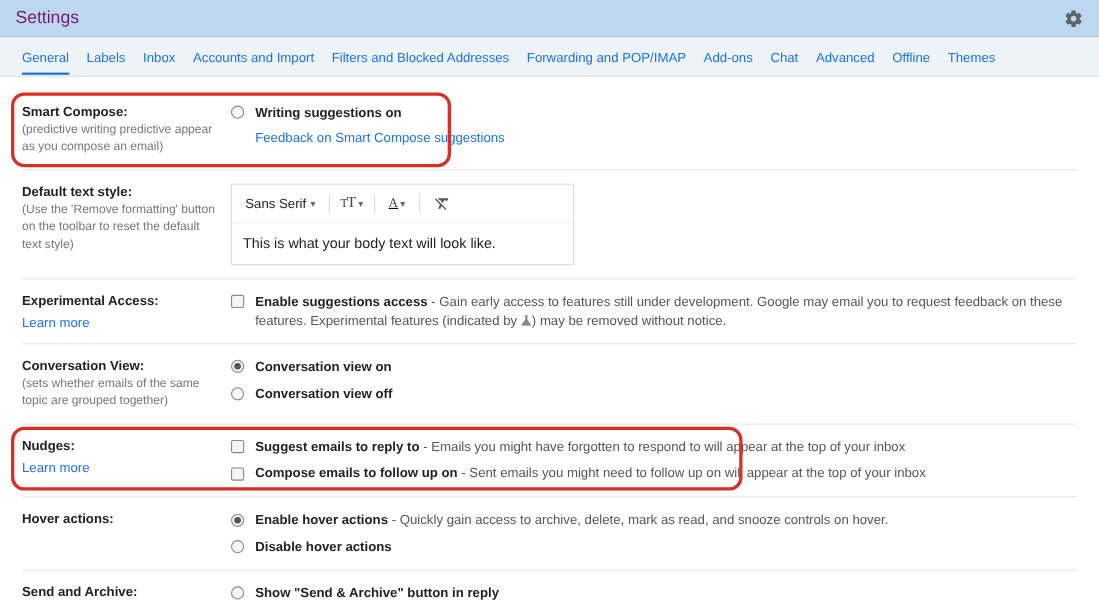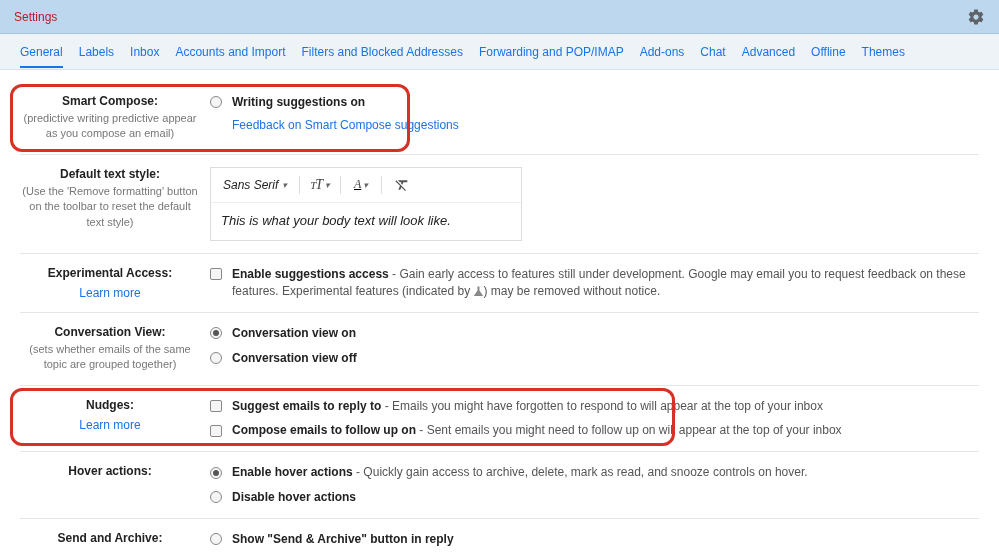--- a/index.html
+++ b/index.html
@@ -13,22 +13,22 @@
   .header {
     background: #bdd7ee;
     height: 34px;
     display: flex;
     align-items: center;
     justify-content: space-between;
     padding: 0 14px;
     border-bottom: 1px solid #a8c4dd;
   }
   .header-title {
-    font-size: 12px;
-    color: #b91c1c;
+    font-size: 16px;
+    color: #701a75;
   }
   .gear {
     width: 18px; height: 18px;
     color: #5f6368;
     display:flex;align-items:center;justify-content:center;
   }
   .tabs {
     background: #eef3f8;
     border-bottom: 1px solid #d9e1ea;
     padding: 0 20px;
@@ -56,21 +56,20 @@
     display: flex;
     padding: 12px 0;
     border-bottom: 1px solid #e5e5e5;
     position: relative;
   }
   .row:last-child { border-bottom:none; }
   .label-col {
     width: 190px;
     flex: 0 0 190px;
     padding-right: 10px;
-    text-align: center;
   }
   .label-title {
     font-weight: bold;
     font-size: 12px;
     color: #222;
   }
   .label-sub {
     font-size: 11px;
     color: #777;
     margin-top: 3px;
@@ -118,21 +117,20 @@
     position:absolute;
     border:3px solid #d93025;
     border-radius:12px;
     pointer-events:none;
   }
   
   .ts-box {
     border:1px solid #ddd;
     display:inline-block;
     background:#fff;
-    font-style:italic;
   }
   .ts-bar {
     display:flex; align-items:center;
     padding:6px 8px;
     gap:4px;
     border-bottom:1px solid #eee;
   }
   .ts-font { font-size:12px; display:flex;align-items:center;gap:4px;cursor:pointer;padding:2px 4px;}
   .ts-sep { width:1px; height:18px; background:#ddd; margin:0 4px;}
   .ts-btn { width:24px;height:22px;display:flex;align-items:center;justify-content:center;cursor:pointer;color:#444;}

